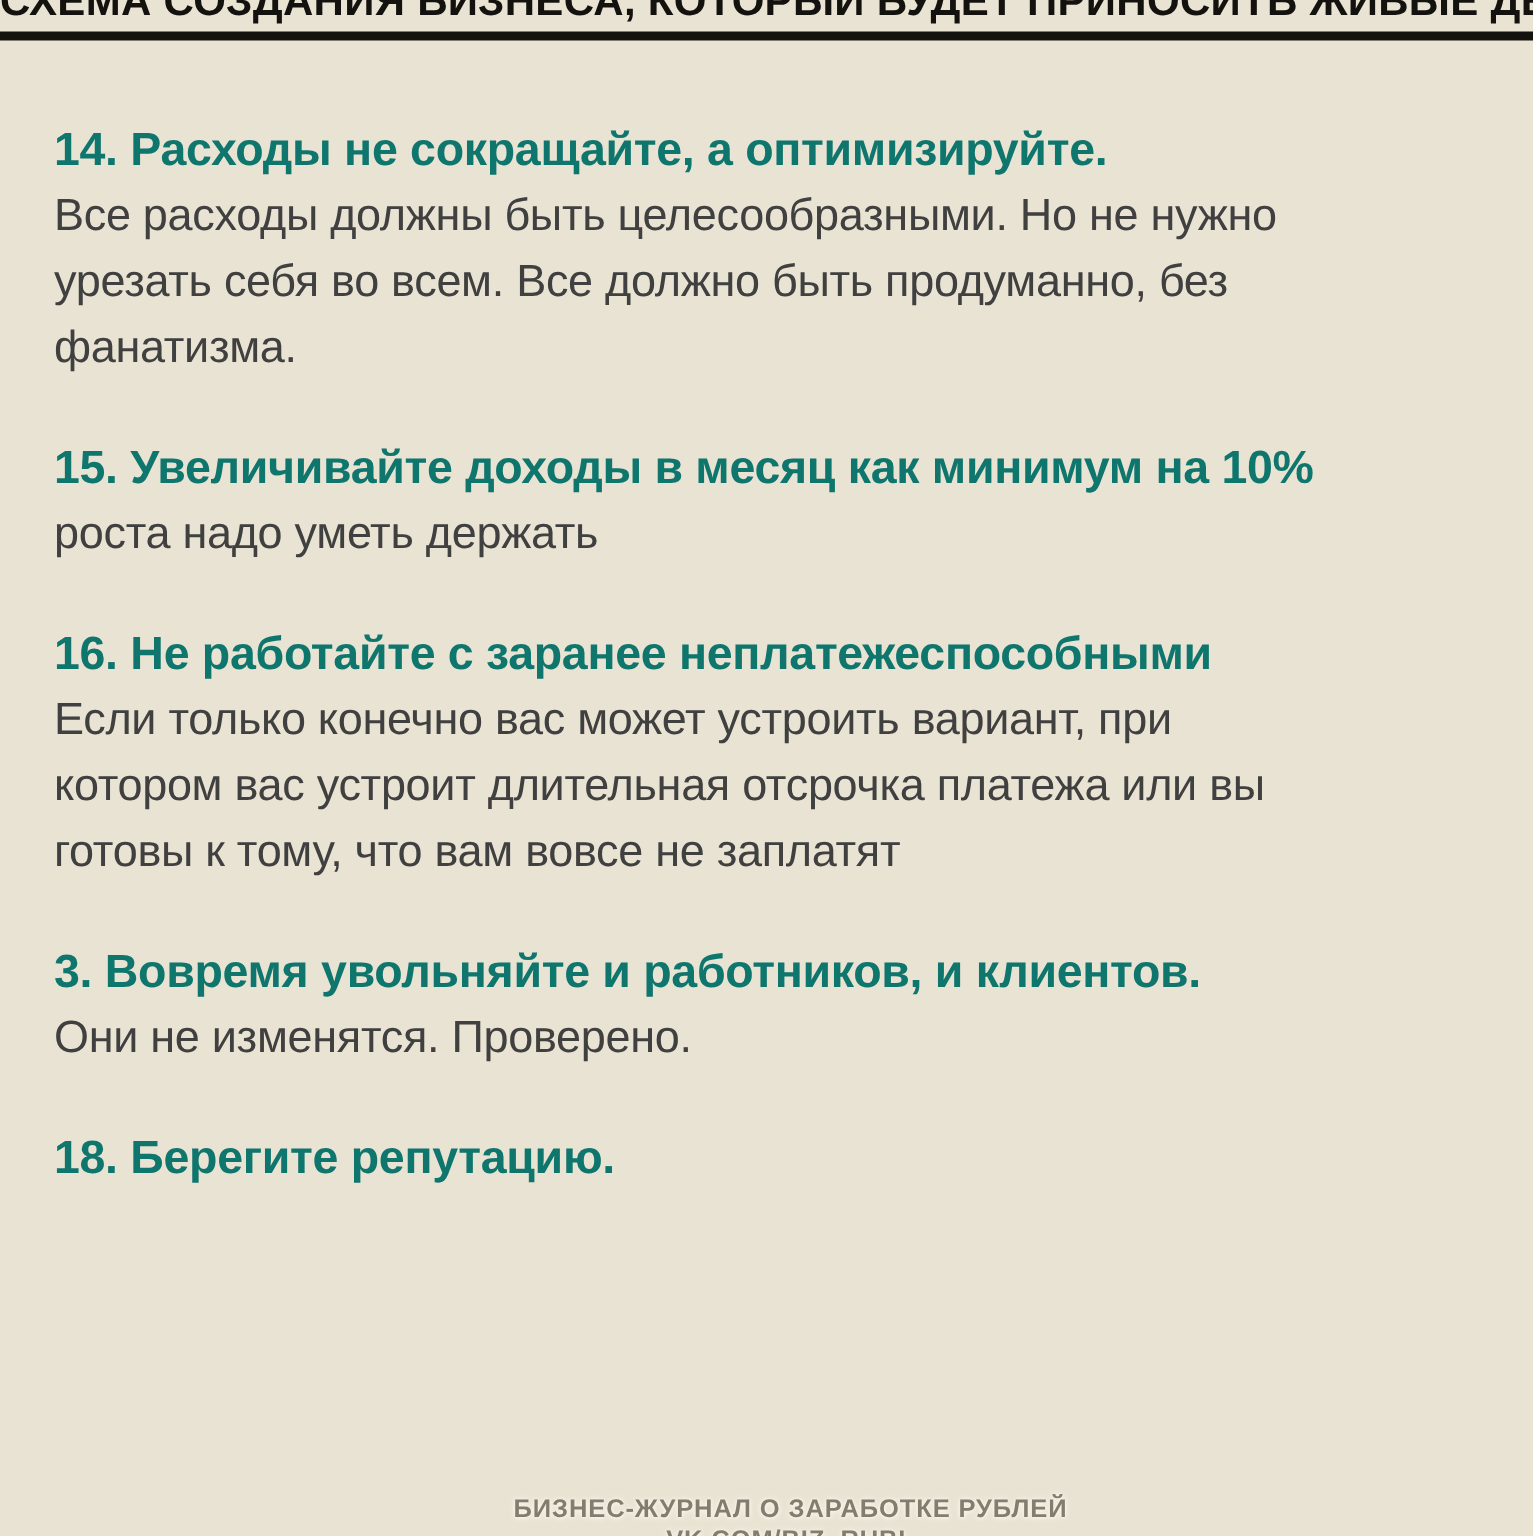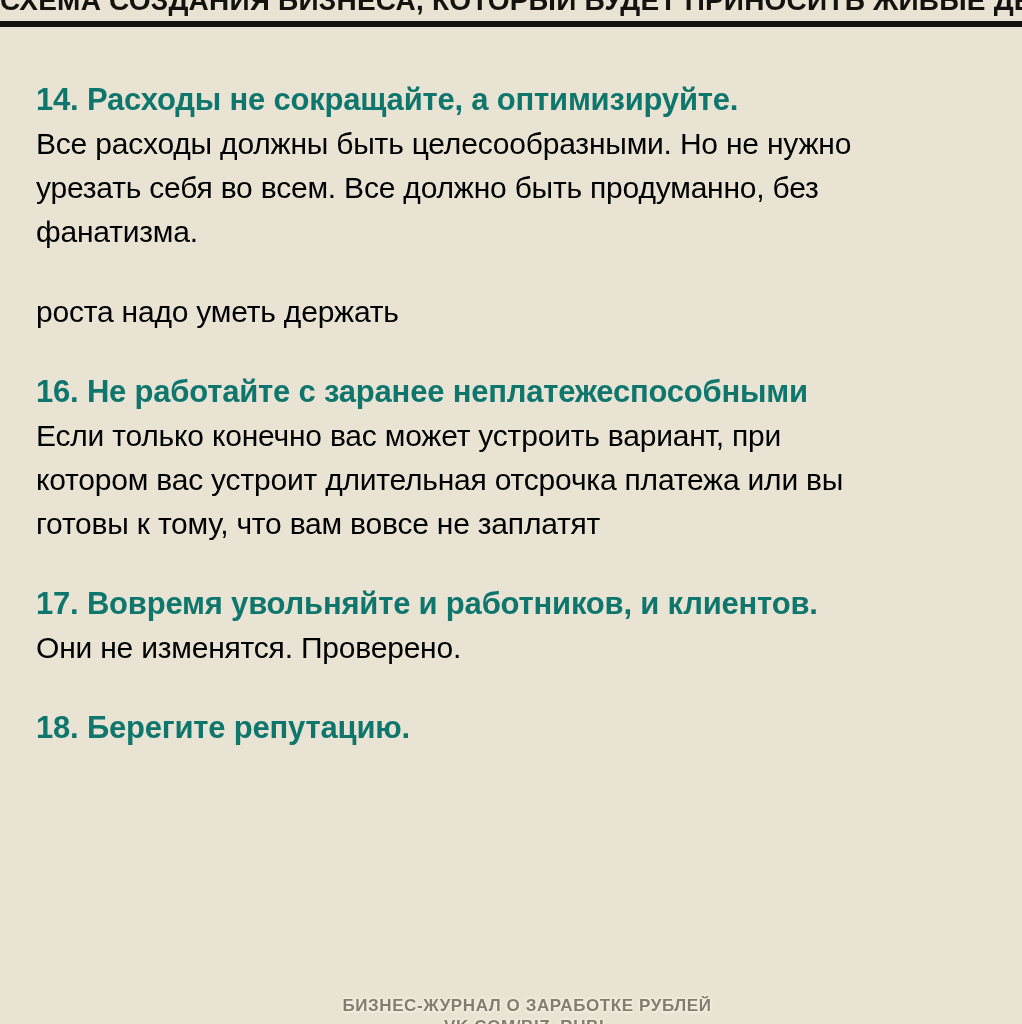--- a/index.html
+++ b/index.html
@@ -56,21 +56,21 @@
     letter-spacing: -0.2px;
     white-space: nowrap;
     color: #0f766e;
   }
   .b-line {
     font-size: 30px;
     font-weight: 400;
     line-height: 44px;
     letter-spacing: -0.2px;
     white-space: nowrap;
-    color: #000000;
+    color: #404040;
   }
   
   .footer {
     position: absolute;
     top: 995px;
     left: 0; right: 0;
     text-align: center;
   }
   .footer-line {
     font-size: 17px;
@@ -93,32 +93,33 @@
 <div class="content">
 
   <div class="section">
     <div class="h-line">14. Расходы не сокращайте, а оптимизируйте.</div>
     <div class="b-line">Все расходы должны быть целесообразными. Но не нужно</div>
     <div class="b-line">урезать себя во всем. Все должно быть продуманно, без</div>
     <div class="b-line">фанатизма.</div>
   </div>
 
   <div class="section">
+    <div class="h-line">15. Увеличивайте доходы в месяц как минимум на 10%</div>
     <div class="b-line">роста надо уметь держать</div>
   </div>
 
   <div class="section">
     <div class="h-line">16. Не работайте с заранее неплатежеспособными</div>
     <div class="b-line">Если только конечно вас может устроить вариант, при</div>
     <div class="b-line">котором вас устроит длительная отсрочка платежа или вы</div>
     <div class="b-line">готовы к тому, что вам вовсе не заплатят</div>
   </div>
 
   <div class="section">
-    <div class="h-line">17. Вовремя увольняйте и работников, и клиентов.</div>
+    <div class="h-line">3. Вовремя увольняйте и работников, и клиентов.</div>
     <div class="b-line">Они не изменятся. Проверено.</div>
   </div>
 
   <div class="section">
     <div class="h-line">18. Берегите репутацию.</div>
   </div>
 
 </div>
 
 <div class="footer">

